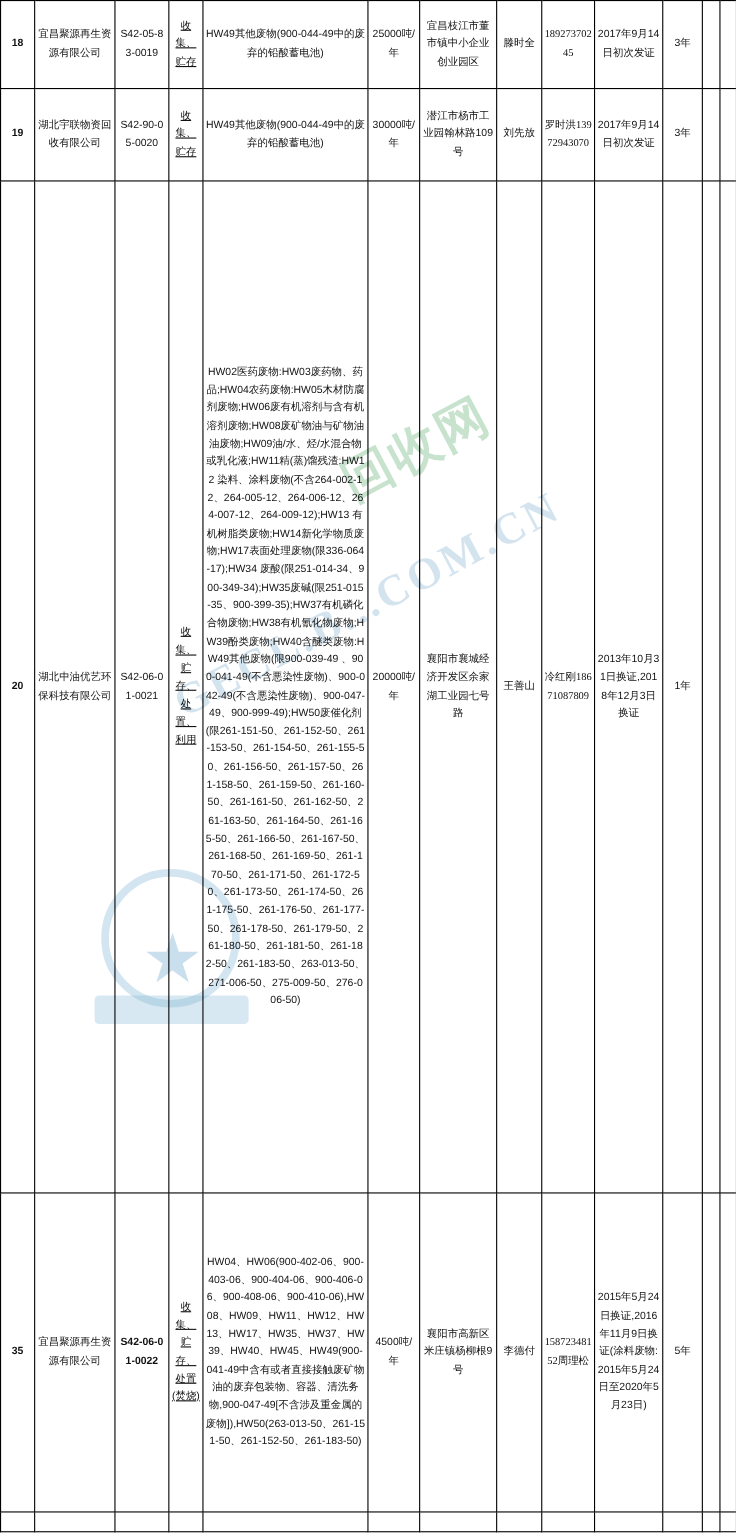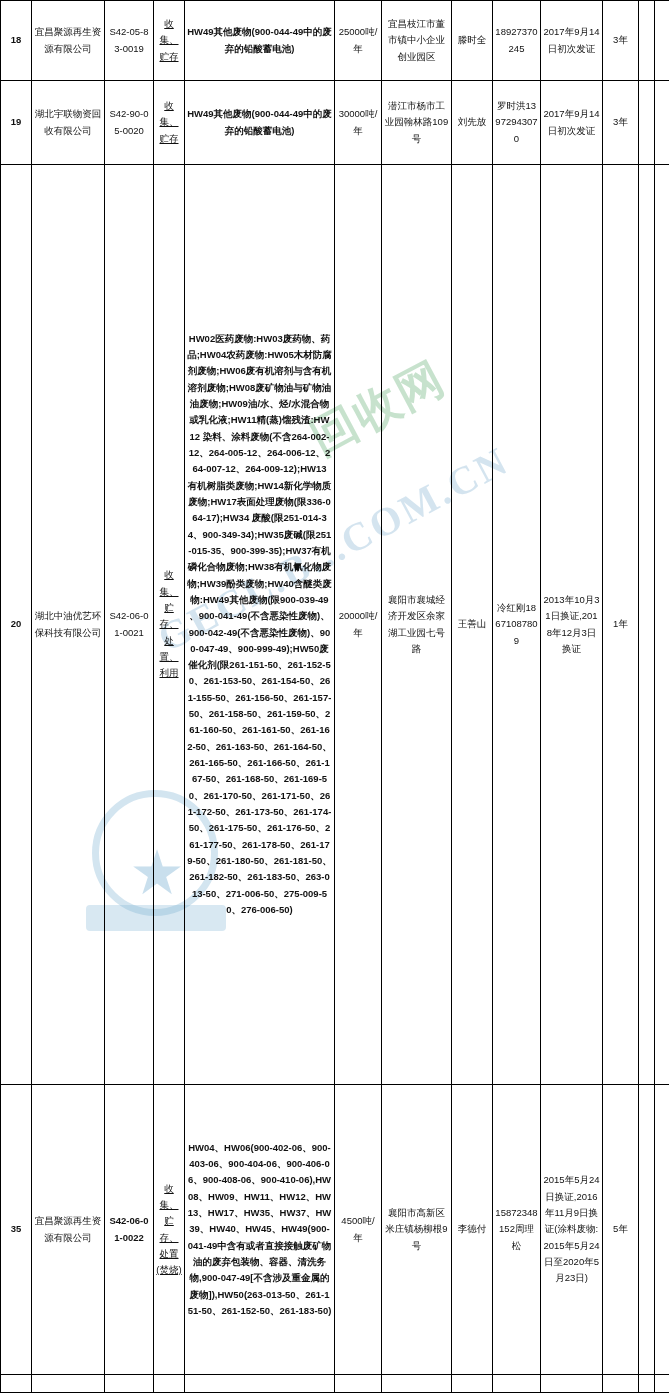--- a/index.html
+++ b/index.html
@@ -53,26 +53,25 @@
 
   .cell-no { font-size: 10.5px; font-weight: bold; }
   .cell-name { font-size: 10px; line-height: 2.0; font-family: Liberation Serif, serif; }
   .cell-code { font-size: 9.5px; letter-spacing: 0; }
   .cell-ops { font-size: 9.5px; line-height: 2.0; text-decoration: underline; }
   .cell-waste {
     text-align: left;
     padding: 4px 5px;
     font-size: 9.5px;
     line-height: 1.95;
-    font-weight: bold;
   }
   .cell-cap { font-size: 9.5px; line-height: 1.9; }
   .cell-addr { font-size: 9.5px; line-height: 1.9; }
   .cell-person { font-size: 10px; font-family: Liberation Serif, serif; }
-  .cell-phone { font-size: 9.5px; line-height: 1.9; }
+  .cell-phone { font-size: 9.5px; line-height: 1.9; font-family: Liberation Serif, serif; }
   .cell-date { font-size: 9.5px; line-height: 1.9; }
   .cell-term { font-size: 9.5px; margin-top: 31px; }
   .bold { font-weight: bold; }
 
   
   .wm {
     position: absolute;
     z-index: 1;
     pointer-events: none;
     user-select: none;

